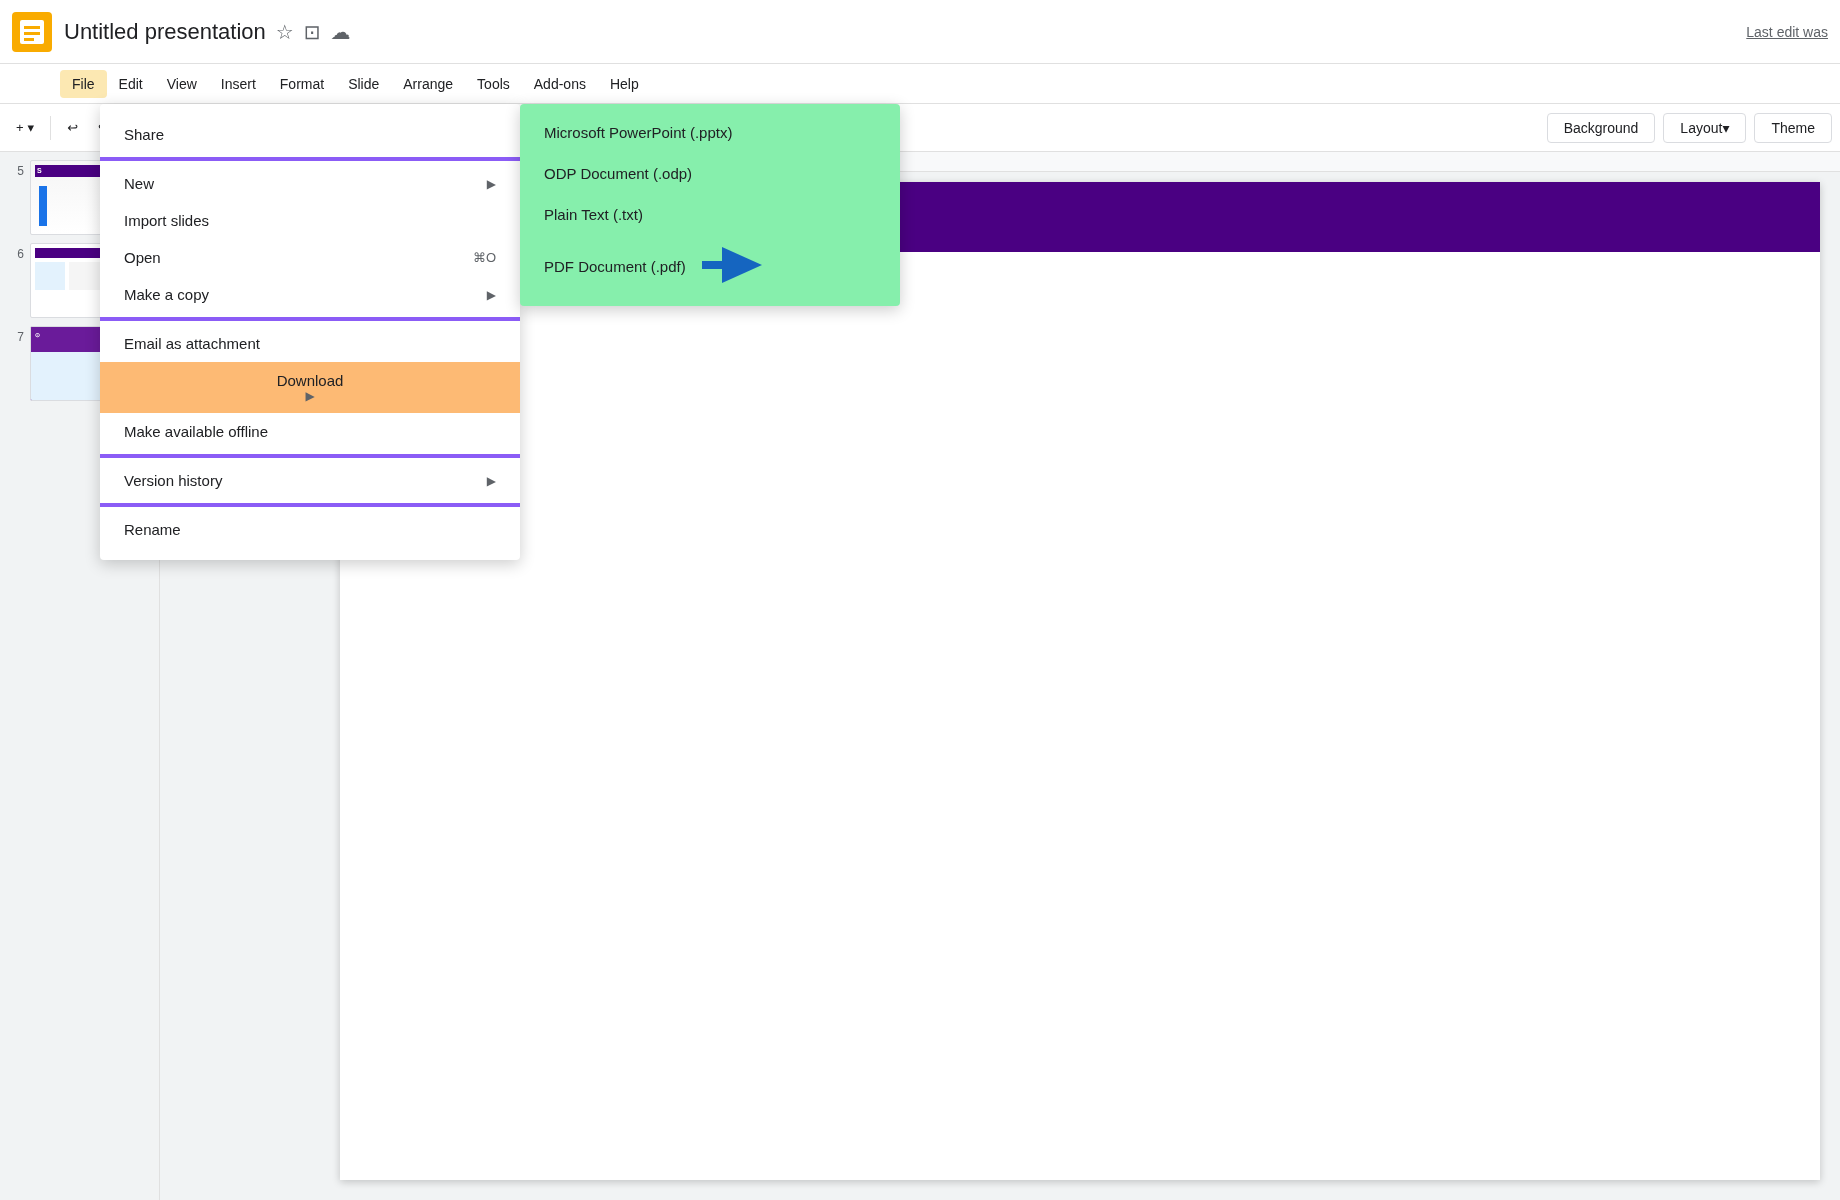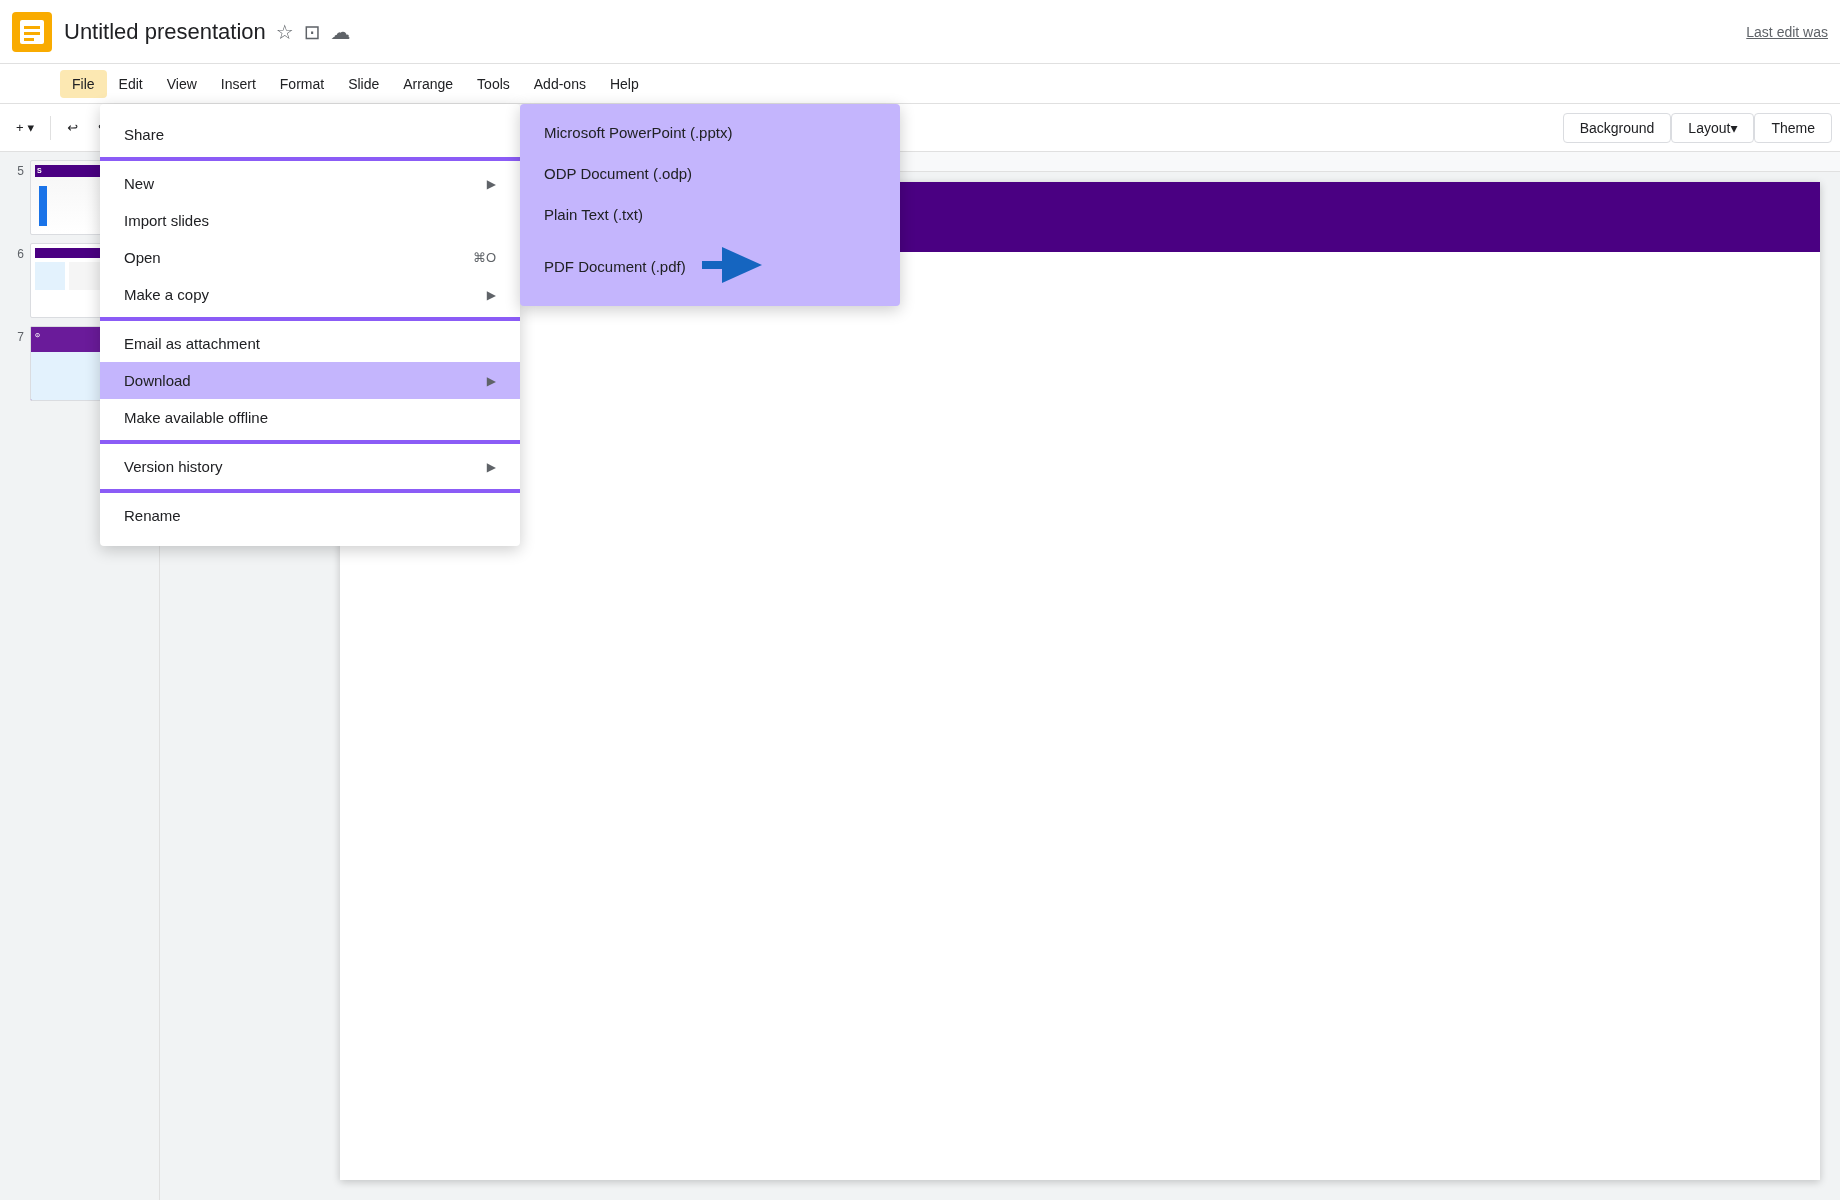--- a/index.html
+++ b/index.html
@@ -116,20 +116,21 @@
       width: 1px;
       height: 24px;
       background: #e0e0e0;
       margin: 0 4px;
     }
 
     .toolbar-right {
       margin-left: auto;
       display: flex;
       align-items: flex-end;
+      gap: 8px;
     }
 
     .toolbar-right-btn {
       padding: 6px 16px;
       border: 1px solid #dadce0;
       background: #fff;
       cursor: pointer;
       border-radius: 4px;
       font-size: 14px;
       color: #202124;
@@ -327,40 +328,41 @@
       display: flex;
       align-items: center;
       justify-content: space-between;
       padding: 10px 24px;
       font-size: 15px;
       color: #202124;
       cursor: pointer;
     }
 
     .menu-row.highlighted {
-      background: #c4b5fd;
+      background: #fdba74;
+      flex-direction: column;
     }
 
     .menu-shortcut {
       color: #5f6368;
       font-size: 13px;
     }
 
     .menu-arrow {
       color: #5f6368;
       font-size: 12px;
     }
 
     
     .download-submenu {
       position: absolute;
       top: 104px;
       left: 520px;
       width: 380px;
-      background: #c4b5fd;
+      background: #86efac;
       box-shadow: 0 4px 16px rgba(0,0,0,0.2);
       border-radius: 4px;
       z-index: 200;
       padding: 8px 0;
     }
 
     .submenu-row {
       display: flex;
       align-items: center;
       padding: 12px 24px;

